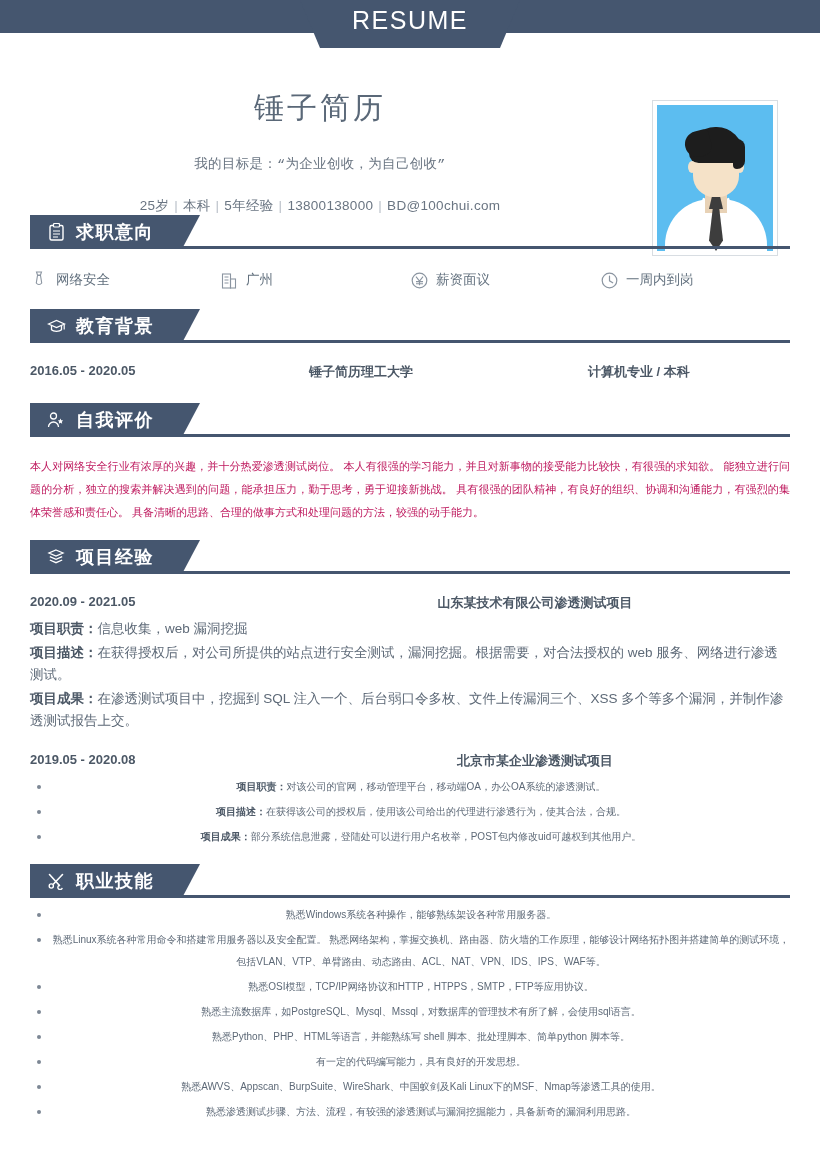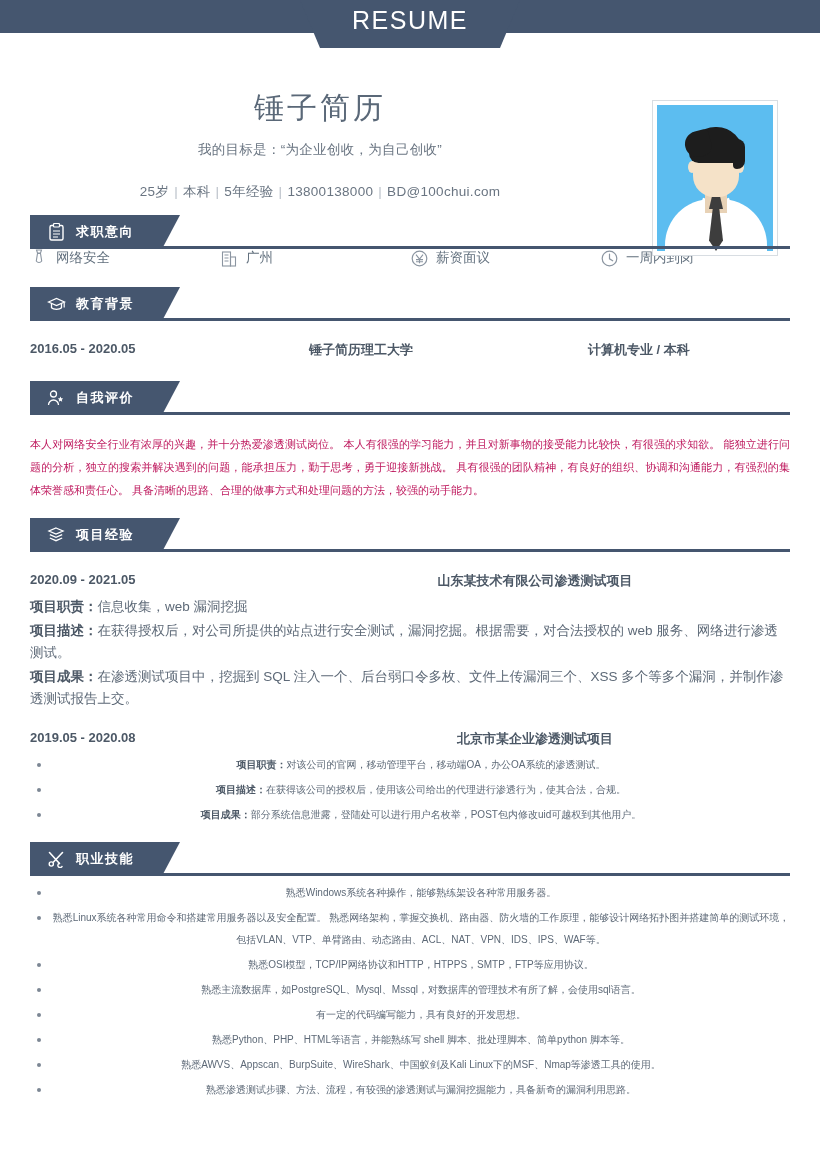--- a/index.html
+++ b/index.html
@@ -61,22 +61,23 @@
   .name {
     font-size: 30px;
     color: #5a6878;
     letter-spacing: 3px;
     margin-top: 38px;
     font-weight: 400;
   }
   .goal {
     font-size: 13.5px;
     color: #6a7582;
-    margin-top: 12px;
+    margin-top: 26px;
     letter-spacing: 0.3px;
+    font-family: Liberation Mono, monospace;
   }
   .meta {
     font-size: 13.5px;
     color: #6a7582;
     margin-top: 24px;
     letter-spacing: 0.3px;
   }
   .meta .sep { color: #b8bfc7; margin: 0 5px; }
 
   .photo-frame {
@@ -199,40 +200,41 @@
   }
   .sh-icon {
     width: 20px; height: 20px;
     margin-right: 10px;
     display: flex; align-items: center; justify-content: center;
     flex: none;
   }
   .sh-icon svg { display: block; }
   .sh-label {
     color: #ffffff;
-    font-size: 13px;
+    font-size: 18px;
     font-weight: bold;
     letter-spacing: 1.5px;
     white-space: nowrap;
   }
   .sh-rule {
     position: absolute;
     right: 0; bottom: 0;
     left: 0;
     height: 3px;
     background: #45566f;
     z-index: 1;
   }
 
   
   .content { margin: 0 30px; }
 
   
   .intent-row {
     display: flex;
+    margin-top: 22px;
     margin-bottom: 20px;
     align-items: flex-end;
   }
   .intent-item {
     width: 25%;
     display: flex;
     align-items: center;
     font-size: 13.5px;
     color: #62707e;
   }
@@ -508,19 +510,19 @@
     <span class="sh-label">职业技能</span>
   </div>
 </div>
 
 <div class="content">
   <ul class="bullets skill-list">
     <li>熟悉Windows系统各种操作，能够熟练架设各种常用服务器。</li>
     <li>熟悉Linux系统各种常用命令和搭建常用服务器以及安全配置。 熟悉网络架构，掌握交换机、路由器、防火墙的工作原理，能够设计网络拓扑图并搭建简单的测试环境，包括VLAN、VTP、单臂路由、动态路由、ACL、NAT、VPN、IDS、IPS、WAF等。</li>
     <li>熟悉OSI模型，TCP/IP网络协议和HTTP，HTPPS，SMTP，FTP等应用协议。</li>
     <li>熟悉主流数据库，如PostgreSQL、Mysql、Mssql，对数据库的管理技术有所了解，会使用sql语言。</li>
+    <li>熟悉Python、PHP、HTML等语言，并能熟练写 shell 脚本、批处理脚本、简单python 脚本等。</li>
     <li>有一定的代码编写能力，具有良好的开发思想。</li>
-    <li>熟悉Python、PHP、HTML等语言，并能熟练写 shell 脚本、批处理脚本、简单python 脚本等。</li>
     <li>熟悉AWVS、Appscan、BurpSuite、WireShark、中国蚁剑及Kali Linux下的MSF、Nmap等渗透工具的使用。</li>
     <li>熟悉渗透测试步骤、方法、流程，有较强的渗透测试与漏洞挖掘能力，具备新奇的漏洞利用思路。</li>
 
   </ul>
 </div>
 
 </body></html>

